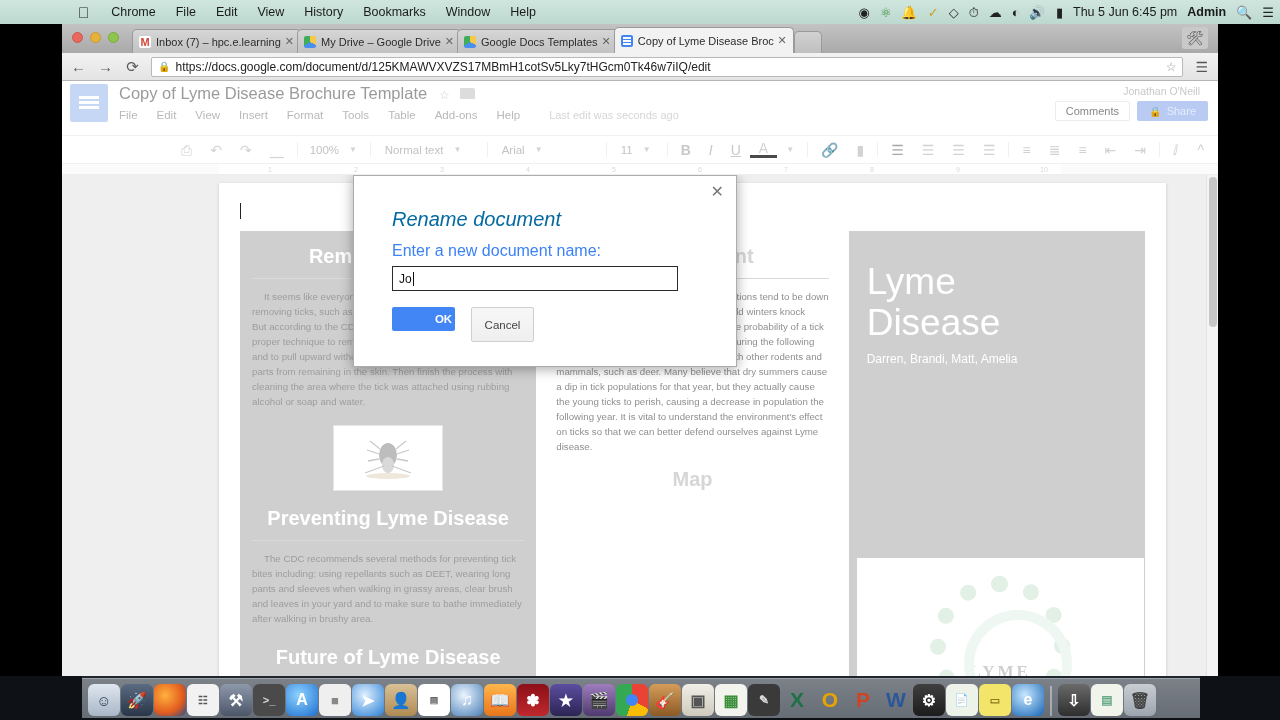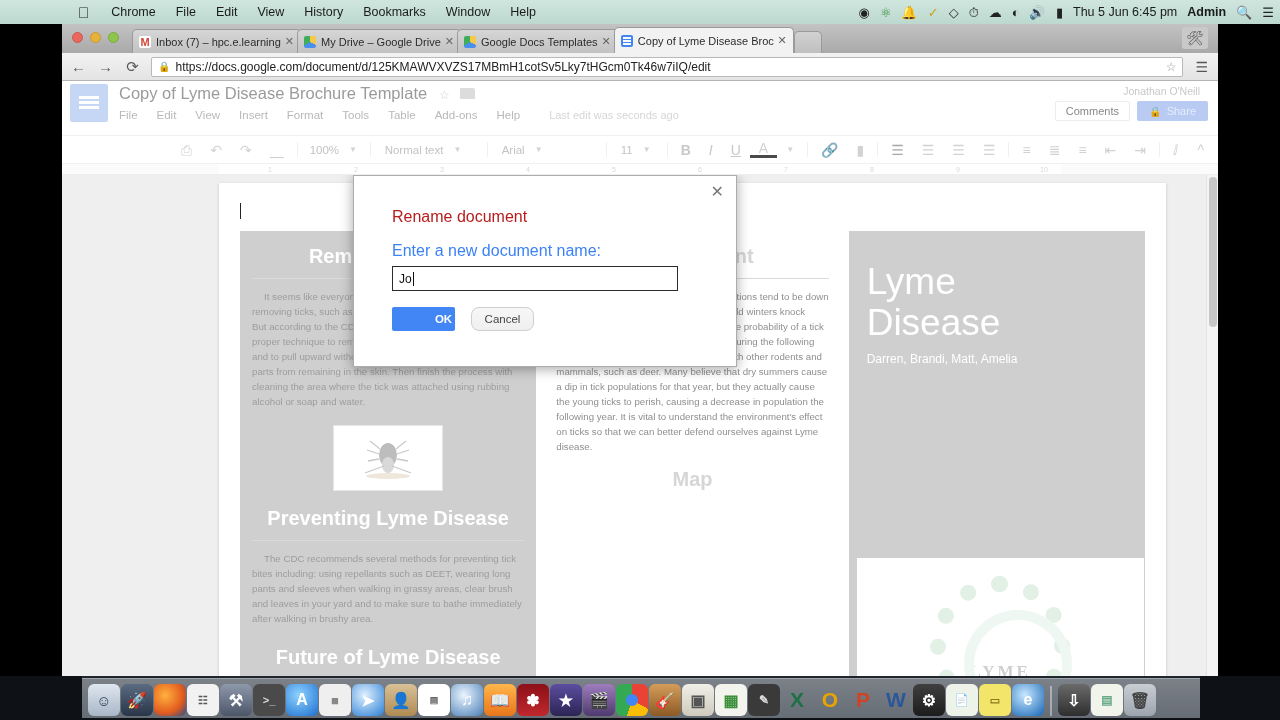--- a/index.html
+++ b/index.html
@@ -158,32 +158,32 @@
   .logo-text { font-size:17px; letter-spacing:3px; color:#cfcfcf; font-weight:bold; position:relative;
      margin-bottom:18px; font-family:"Liberation Serif", serif; }
 
   
   .overlay-dialog {
     position:absolute; left:448px; top:281px; width:384px; height:192px;
     background:#fff; border:1px solid #acacac; box-shadow:0 2px 12px rgba(0,0,0,.35);
     z-index:50;
   }
   .dlg-close { position:absolute; right:12px; top:8px; font-size:16px; color:#777; line-height:1; }
-  .dlg-title { position:absolute; left:38px; top:32px; font-size:16px; color:#b91c1c; }
+  .dlg-title { position:absolute; left:38px; top:32px; font-size:20px; color:#0369a1;font-style:italic; }
   .dlg-label { position:absolute; left:38px; top:66px; font-size:16px; color:#3b82f6; }
   .dlg-input { position:absolute; left:38px; top:90px; width:286px; height:25px;
      border:1px solid #2b2b2b; background:#fff; font-size:12px; color:#111;
      display:flex; align-items:center; padding:0 6px; }
   .dlg-input .cur { width:1px; height:14px; background:#111; display:inline-block; margin-left:1px; }
   .dlg-ok { position:absolute; left:38px; top:131px; width:63px; height:24px; background:#4285f4;
      color:#fff; font-size:11.5px; font-weight:bold; display:flex; align-items:center;
      justify-content:center; border-radius:2px;padding-left:40px; }
-  .dlg-cancel { position:absolute; left:117px; top:131px; width:63px; height:24px;
+  .dlg-cancel { position:absolute; left:117px; top:131px; width:63px; height:35px;
      background:linear-gradient(#f7f7f7,#efefef); border:1px solid #cfcfcf; color:#444;
-     font-size:11.5px; display:flex; align-items:center; justify-content:center; border-radius:8px; }
+     font-size:11.5px; display:flex; align-items:center; justify-content:center; border-radius:2px; }
 
   .scrollbar-v { position:absolute; right:0; top:0; width:12px; height:501px; background:#f4f4f4; border-left:1px solid #e3e3e3;}
   .scrollbar-v .thumb { position:absolute; left:2px; top:2px; width:8px; height:150px; background:#c6c6c6; border-radius:4px;}
 
   
   .dock { position:absolute; left:0; bottom:0; width:1280px; height:44px;
      background:linear-gradient(#20262e,#0d1116); }
   .dock-inner { position:absolute; left:82px; bottom:2px; width:1118px; height:40px;
      background:linear-gradient(rgba(200,205,212,.55), rgba(150,158,168,.65));
      border-top:1px solid rgba(255,255,255,.35);

